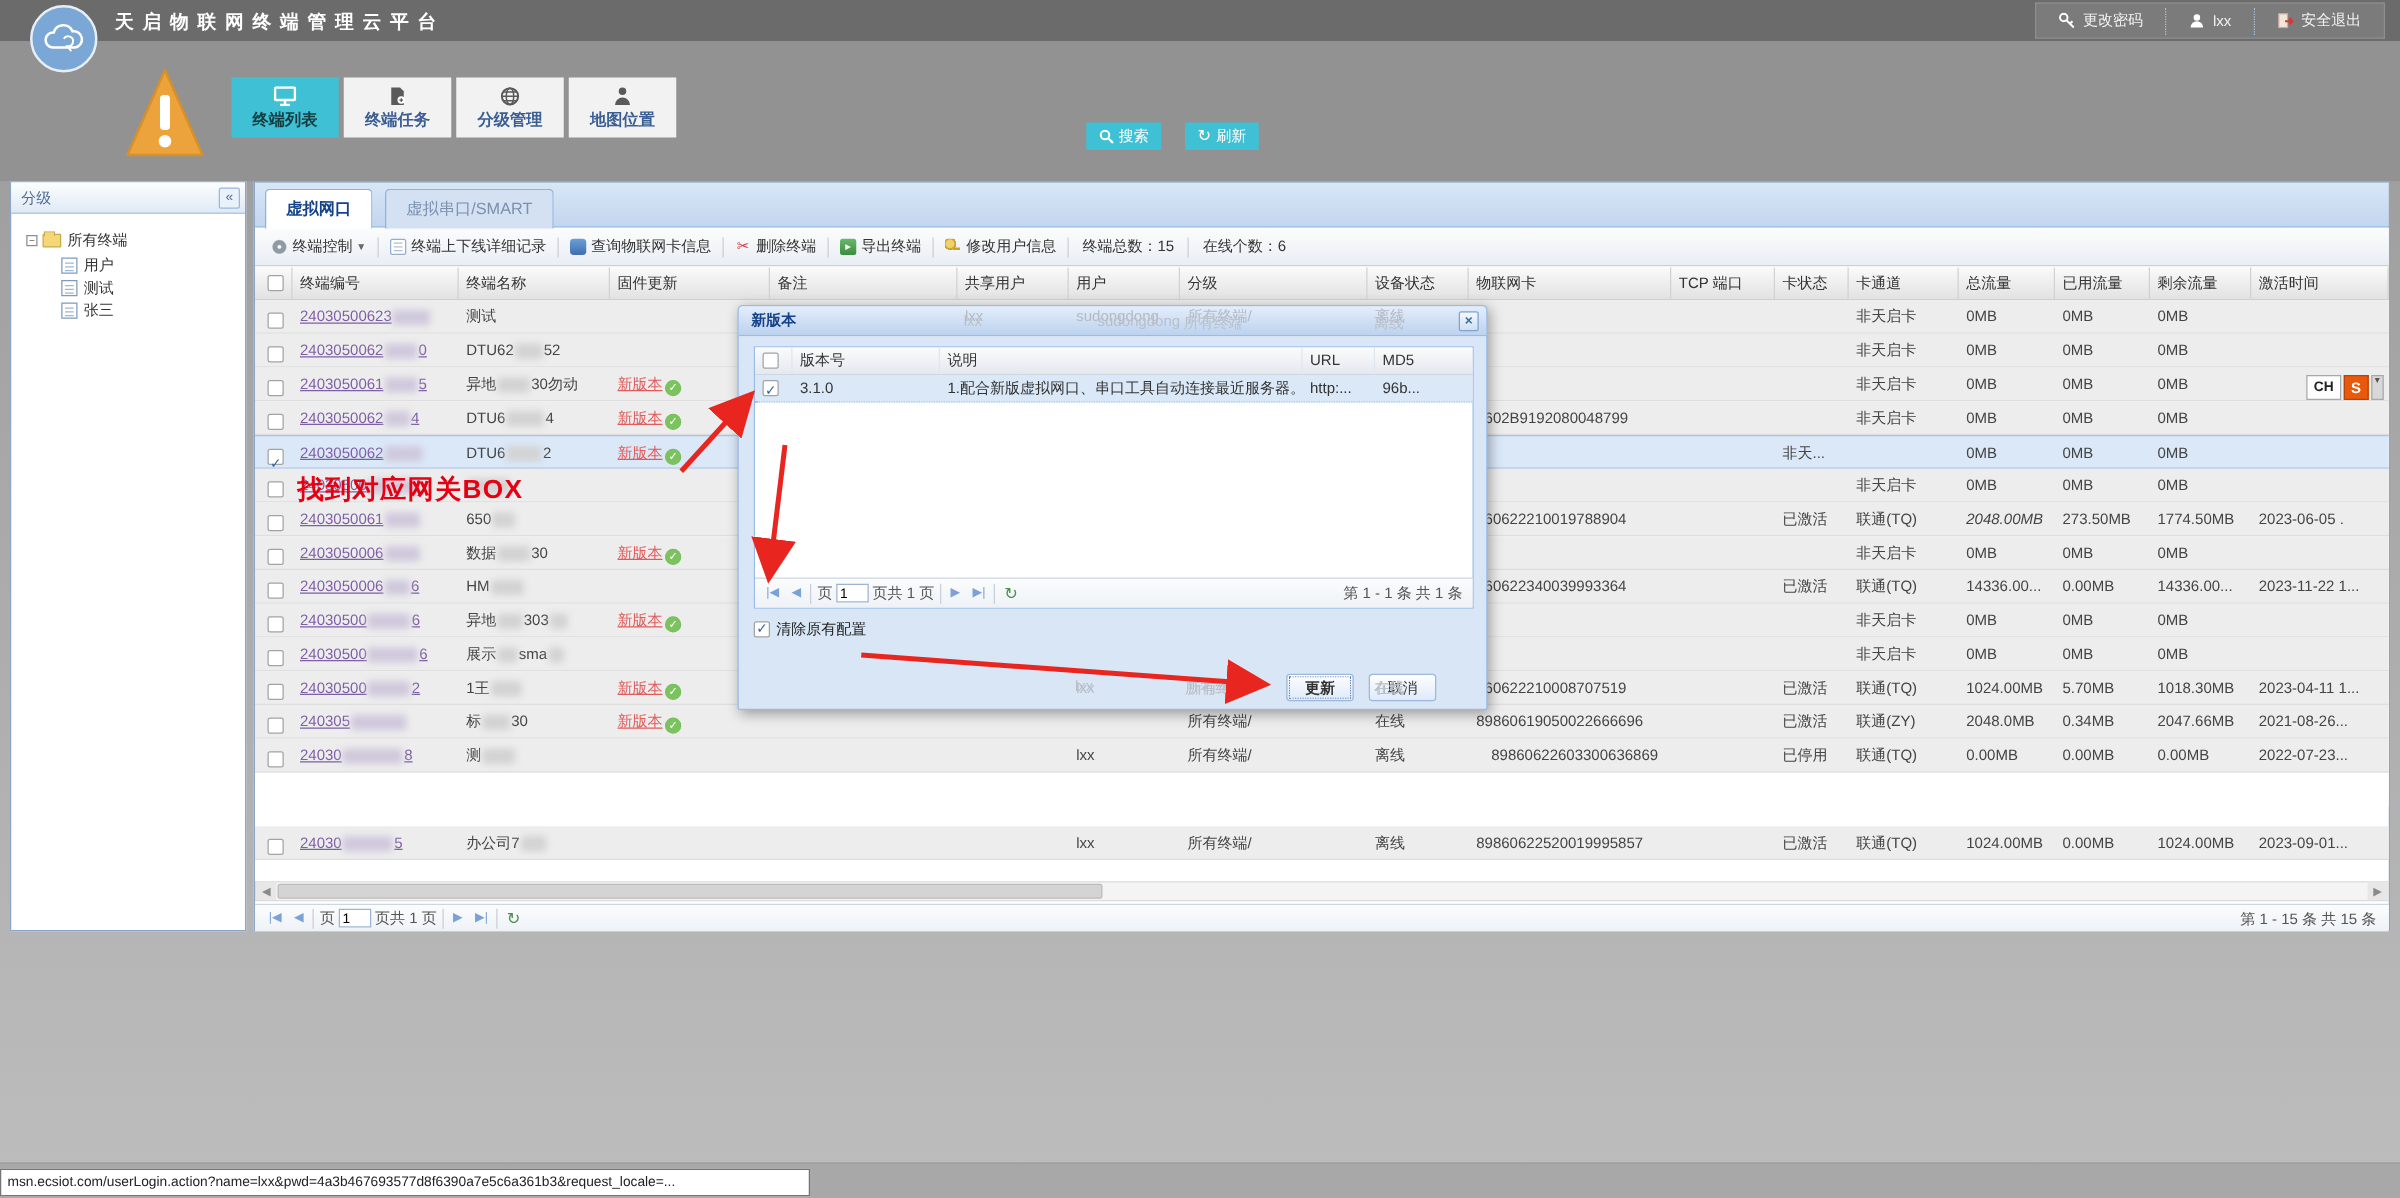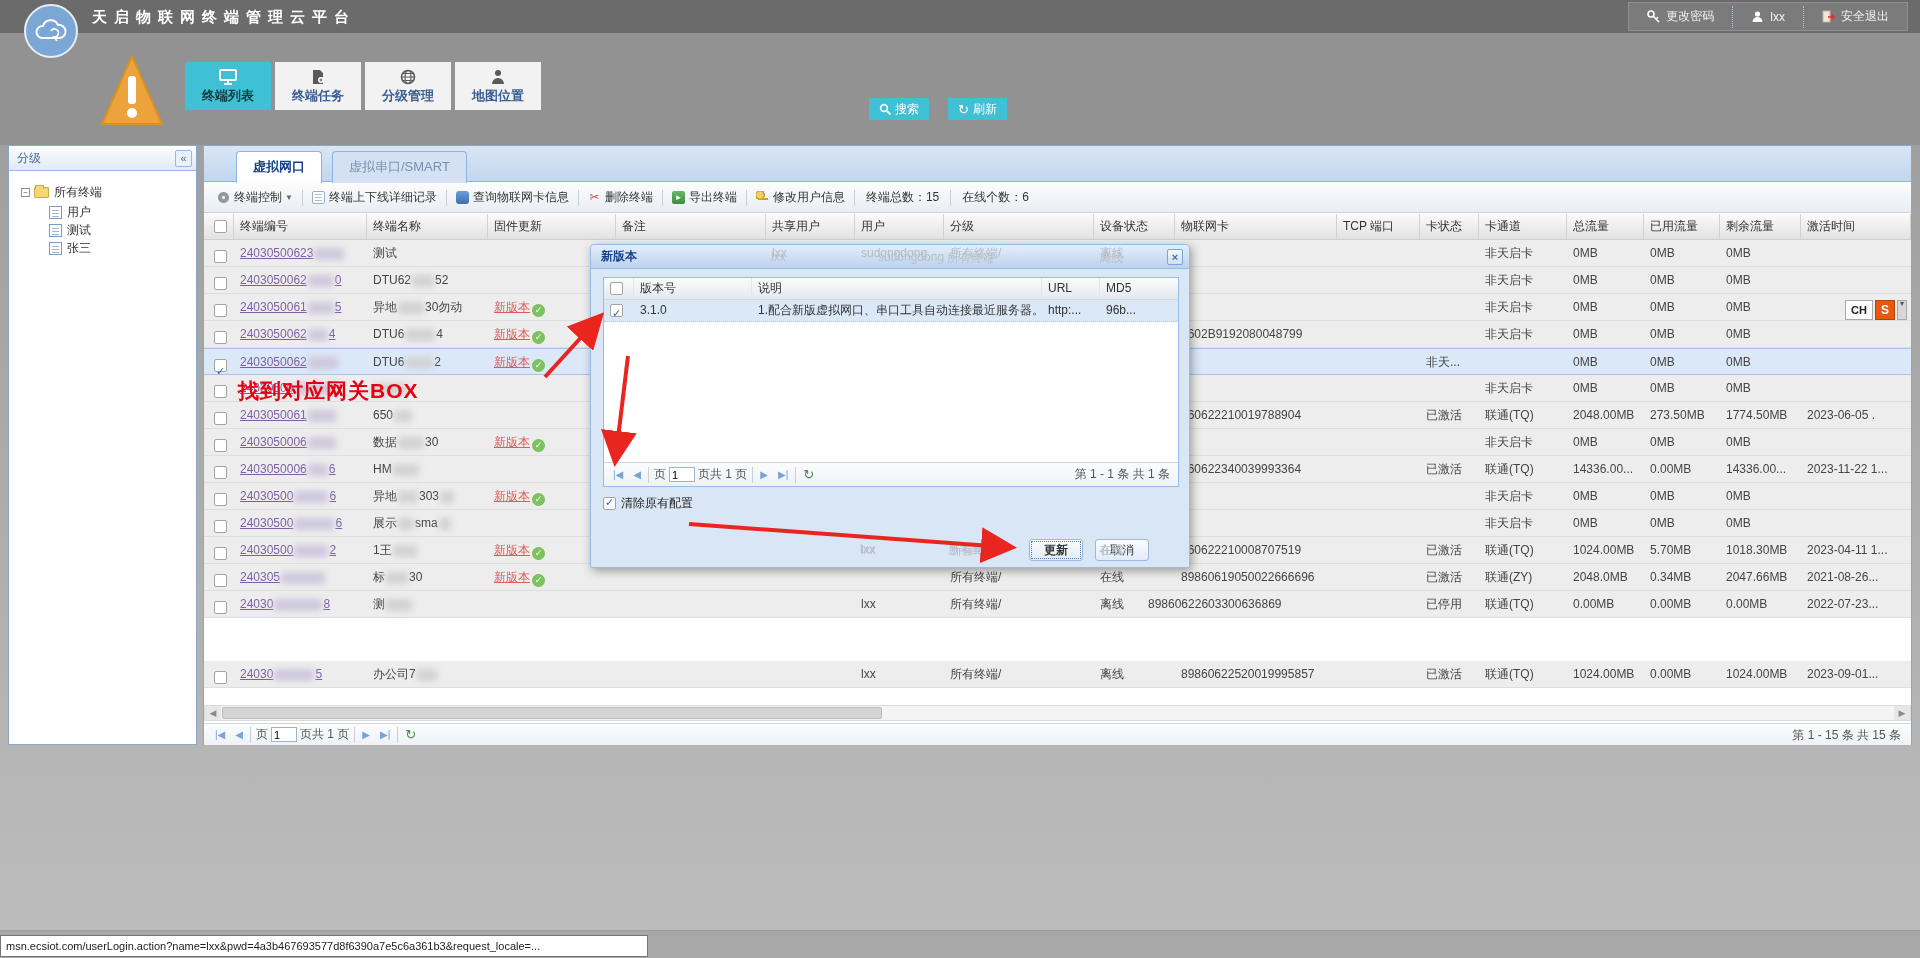--- a/index.html
+++ b/index.html
@@ -30,21 +30,21 @@
   .tree{position:absolute;left:0;top:30px;right:0;bottom:0;font-size:12px;color:#333;}
   .tnode{position:absolute;display:flex;align-items:center;cursor:pointer;white-space:nowrap;}
   .expander{width:9px;height:9px;border:1px solid #8e8e8e;background:#fff;font-size:8px;line-height:7px;text-align:center;color:#555;margin-right:4px;}
   .folder{width:15px;height:11px;background:#f4d777;border:1px solid #caa94c;border-radius:1px;position:relative;margin-right:5px;}
   .folder::before{content:"";position:absolute;left:0;top:-3px;width:7px;height:3px;background:#f4d777;border:1px solid #caa94c;border-bottom:none;border-radius:1px 1px 0 0;}
   .leafico{width:13px;height:13px;background:#fff;border:1px solid #7d9cc0;margin-right:5px;position:relative;}
   .leafico::before{content:"";position:absolute;left:2px;top:3px;right:2px;height:1px;background:#9db8d6;box-shadow:0 3px 0 #9db8d6,0 6px 0 #9db8d6;}
   
   .main{position:absolute;left:203px;top:145px;width:1709px;height:600px;background:#fff;border:1px solid #8aa6c9;}
   .tabstrip{position:absolute;left:-1px;top:-1px;width:1709px;height:37px;background:linear-gradient(#d9e6f6,#c2d6ee);border:1px solid #8aa6c9;border-bottom:1px solid #8db2e3;}
-  .tab{position:absolute;top:5px;height:32px;line-height:30px;padding:0 16px;font-size:13px;cursor:pointer;border:1px solid #8db2e3;border-bottom:none;border-radius:4px 4px 0 0;margin-left:24px;}
+  .tab{position:absolute;top:5px;height:32px;line-height:30px;padding:0 16px;font-size:13px;cursor:pointer;border:1px solid #8db2e3;border-bottom:none;border-radius:4px 4px 0 0;}
   .tab.active{background:#fff;color:#15428b;font-weight:bold;}
   .tab.inactive{background:#d3e1f3;color:#7a90ad;}
   .toolbar{position:absolute;left:0;top:37px;width:1707px;height:30px;background:linear-gradient(#fbfcfd,#e9eef4);border-bottom:1px solid #d0d0d0;display:flex;align-items:center;font-size:12px;color:#333;padding-left:6px;}
   .tbtn{display:flex;align-items:center;cursor:pointer;padding:0 7px;height:22px;white-space:nowrap;}
   .tsep{width:1px;height:16px;background:#c9cfd6;margin:0 2px;}
   .tstat{padding:0 9px;white-space:nowrap;color:#333;}
   .caret{font-size:8px;color:#666;margin-left:3px;}
   .tico{display:inline-block;width:13px;height:13px;margin-right:4px;border-radius:2px;position:relative;}
   .tico.gear{background:radial-gradient(circle,#fdfdfd 1px,#8f9aa5 2px 5px,transparent 6px);}
   .tico.doc{background:#fff;border:1px solid #94aecb;}
@@ -408,21 +408,21 @@
           <div class="c" style="left: 284px; width: 128px;"></div>
           <div class="c" style="left: 412px; width: 150px;"></div>
           <div class="c" style="left: 562px; width: 89px;"></div>
           <div class="c" style="left: 651px; width: 89px;"></div>
           <div class="c" style="left: 740px; width: 150px;"></div>
           <div class="c" style="left: 890px; width: 81px;"></div>
           <div class="c" style="left: 971px; width: 162px;">860622210019788904</div>
           <div class="c" style="left: 1133px; width: 83px;"></div>
           <div class="c" style="left: 1216px; width: 59px;">已激活</div>
           <div class="c" style="left: 1275px; width: 88px;">联通(TQ)</div>
-          <div class="c" style="left: 1363px; width: 77px;">2048.00MB</div>
+          <div class="c" style="left: 1363px; width: 77px; font-style: italic;">2048.00MB</div>
           <div class="c" style="left: 1440px; width: 76px;">273.50MB</div>
           <div class="c" style="left: 1516px; width: 81px;">1774.50MB</div>
           <div class="c" style="left: 1597px; width: 110px;">2023-06-05 .</div>
         </div>
         <div class="row" style="top: 189px;">
           <div class="c" style="left: 4px; width: 26px;"><span class="cb" style="margin-top: 6px;"></span></div>
           <div class="c" style="left: 30px; width: 133px;"><span class="numlink"><span>2403050006</span><span class="blur" style="width: 28px;"></span></span></div>
           <div class="c" style="left: 163px; width: 121px;"><span>数据</span><span class="blur g" style="width: 26px;"></span><span>30</span></div>
           <div class="c" style="left: 284px; width: 128px;"><span class="fwlink">新版本</span><span class="okchk">✓</span></div>
           <div class="c" style="left: 412px; width: 150px;"></div>
@@ -537,21 +537,21 @@
         <div class="row" style="top: 351px;">
           <div class="c" style="left: 4px; width: 26px;"><span class="cb" style="margin-top: 6px;"></span></div>
           <div class="c" style="left: 30px; width: 133px;"><span class="numlink"><span>24030</span><span class="blur" style="width: 48px;"></span><span>8</span></span></div>
           <div class="c" style="left: 163px; width: 121px;"><span>测</span><span class="blur g" style="width: 26px;"></span></div>
           <div class="c" style="left: 284px; width: 128px;"></div>
           <div class="c" style="left: 412px; width: 150px;"></div>
           <div class="c" style="left: 562px; width: 89px;"></div>
           <div class="c" style="left: 651px; width: 89px;">lxx</div>
           <div class="c" style="left: 740px; width: 150px;">所有终端/</div>
           <div class="c" style="left: 890px; width: 81px;">离线</div>
-          <div class="c" style="left: 938px; width: 162px;">89860622603300636869</div>
+          <div class="c" style="left: 983px; width: 162px;">89860622603300636869</div>
           <div class="c" style="left: 1133px; width: 83px;"></div>
           <div class="c" style="left: 1216px; width: 59px;">已停用</div>
           <div class="c" style="left: 1275px; width: 88px;">联通(TQ)</div>
           <div class="c" style="left: 1363px; width: 77px;">0.00MB</div>
           <div class="c" style="left: 1440px; width: 76px;">0.00MB</div>
           <div class="c" style="left: 1516px; width: 81px;">0.00MB</div>
           <div class="c" style="left: 1597px; width: 110px;">2022-07-23...</div>
         </div>
         <div class="row" style="top: 375px; margin-top: 46px;">
           <div class="c" style="left: 4px; width: 26px;"><span class="cb" style="margin-top: 6px;"></span></div>

